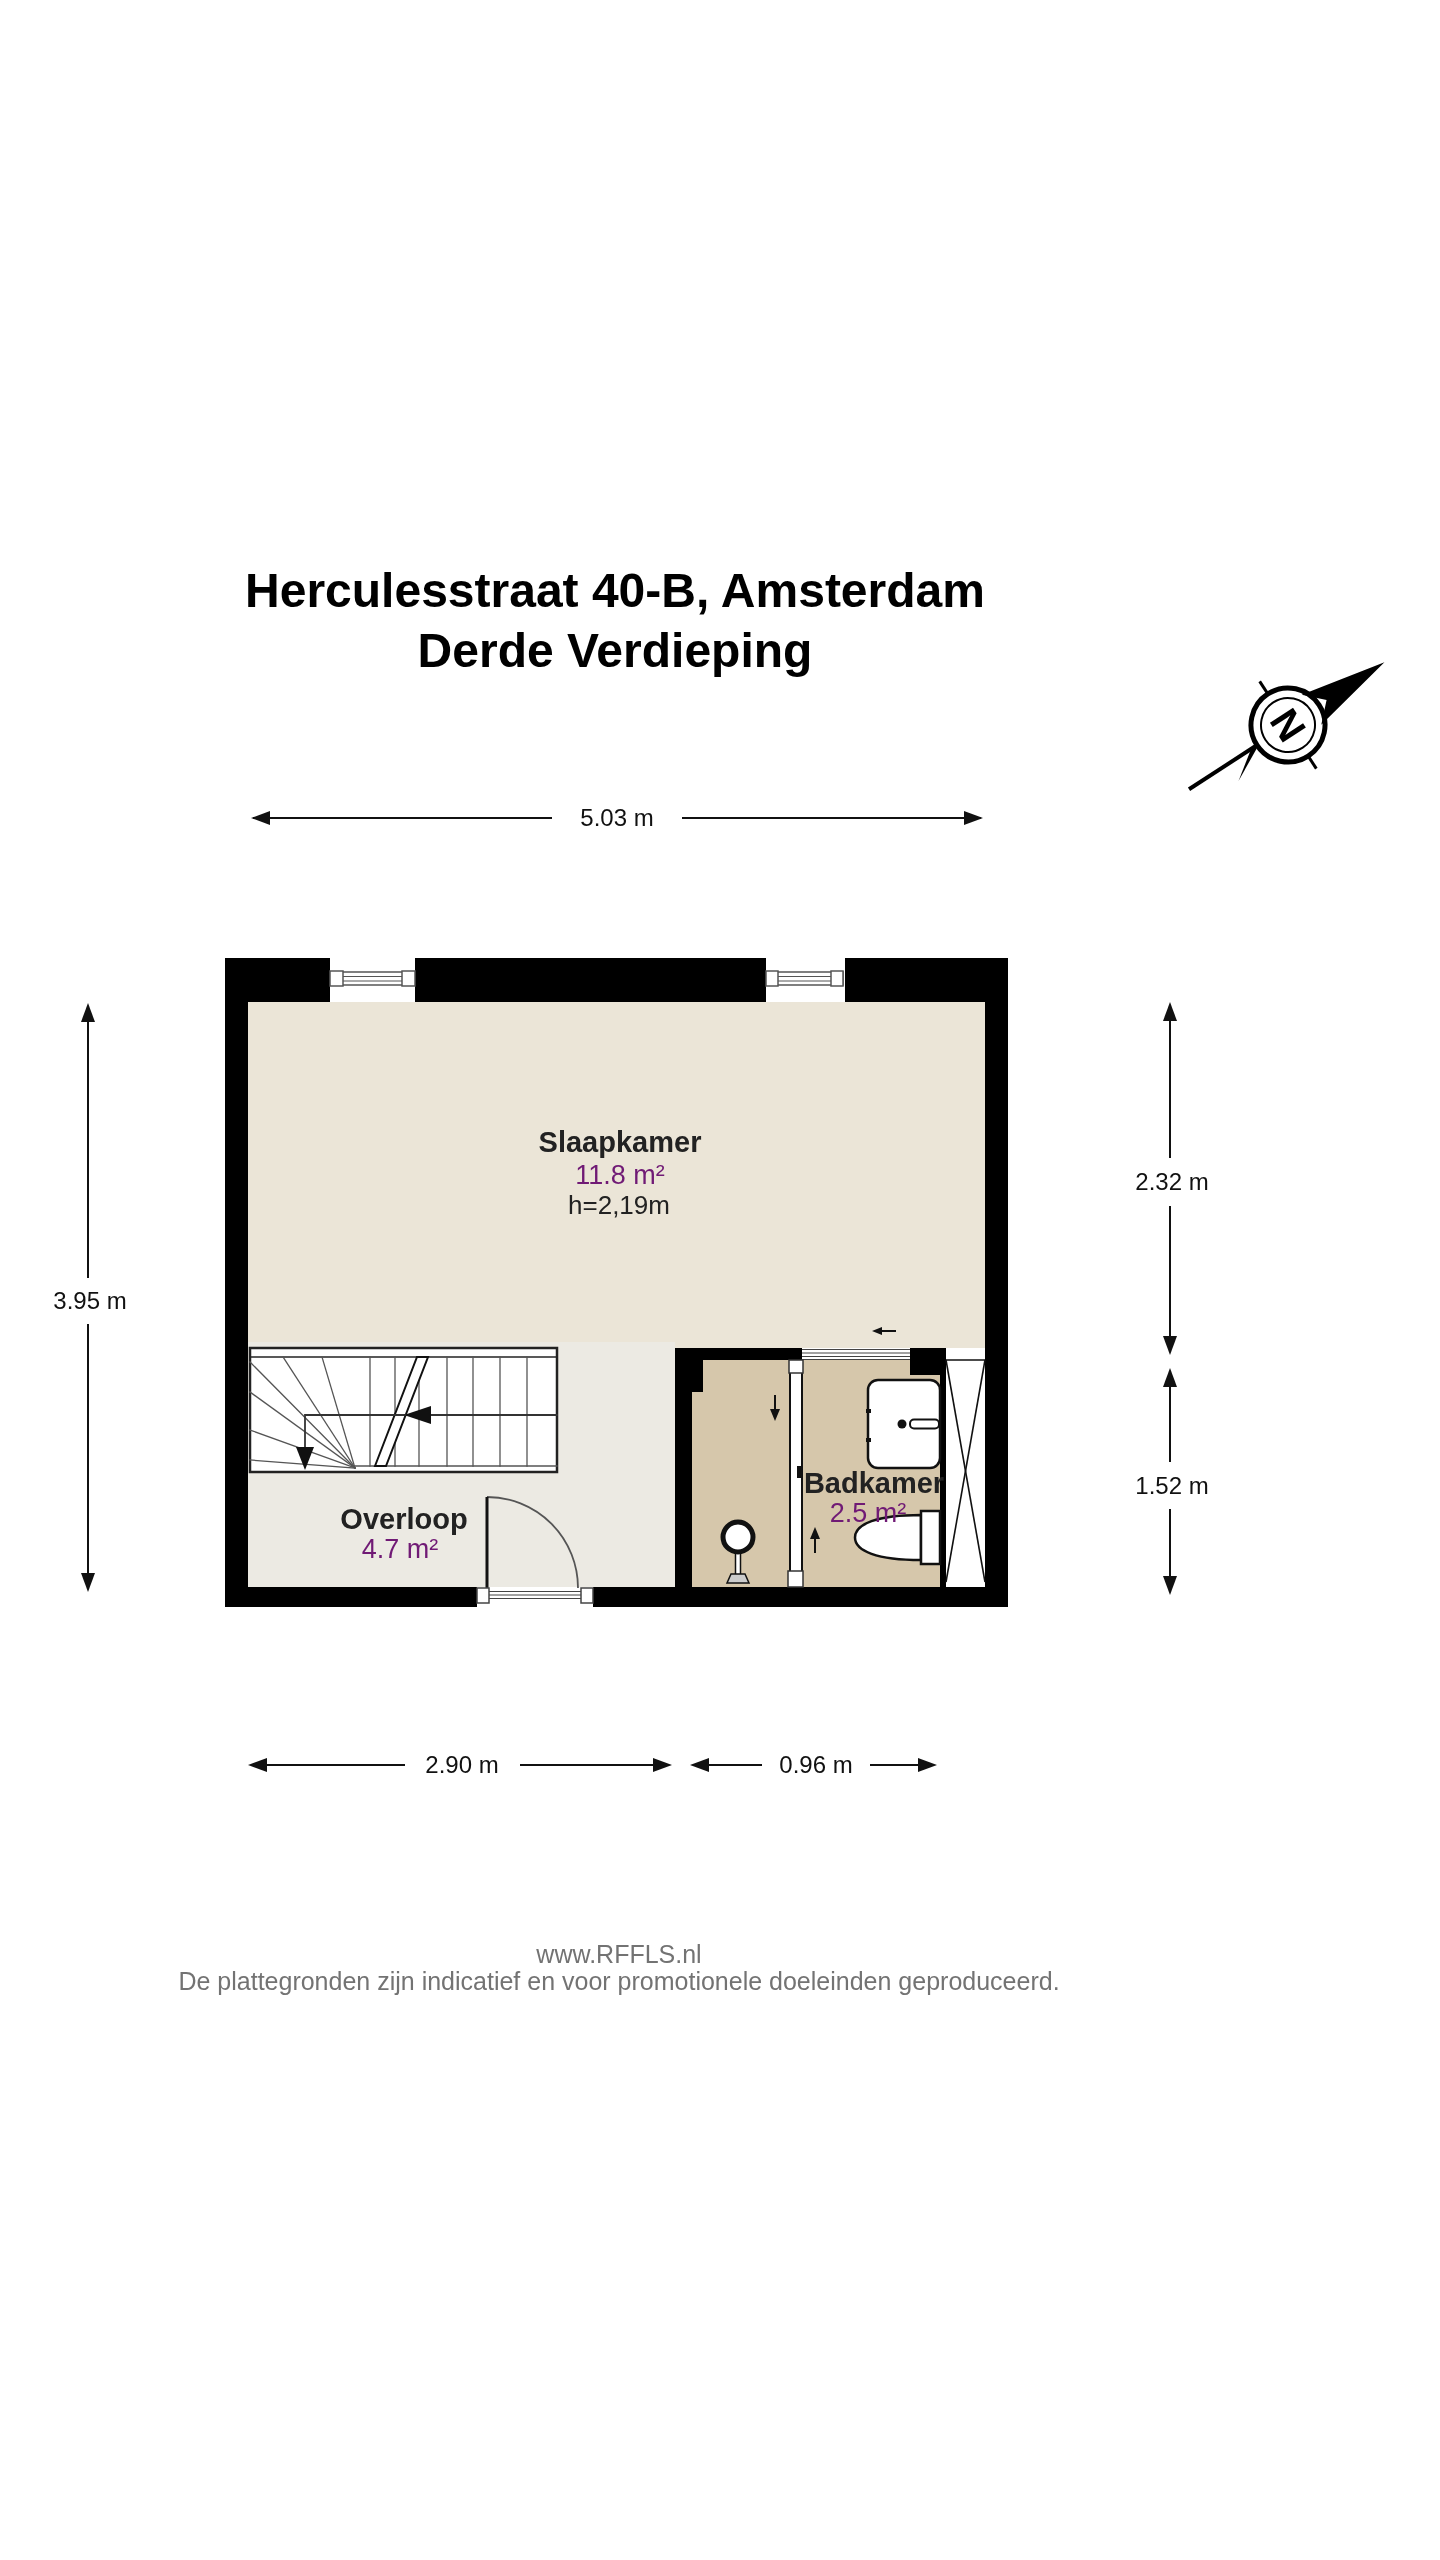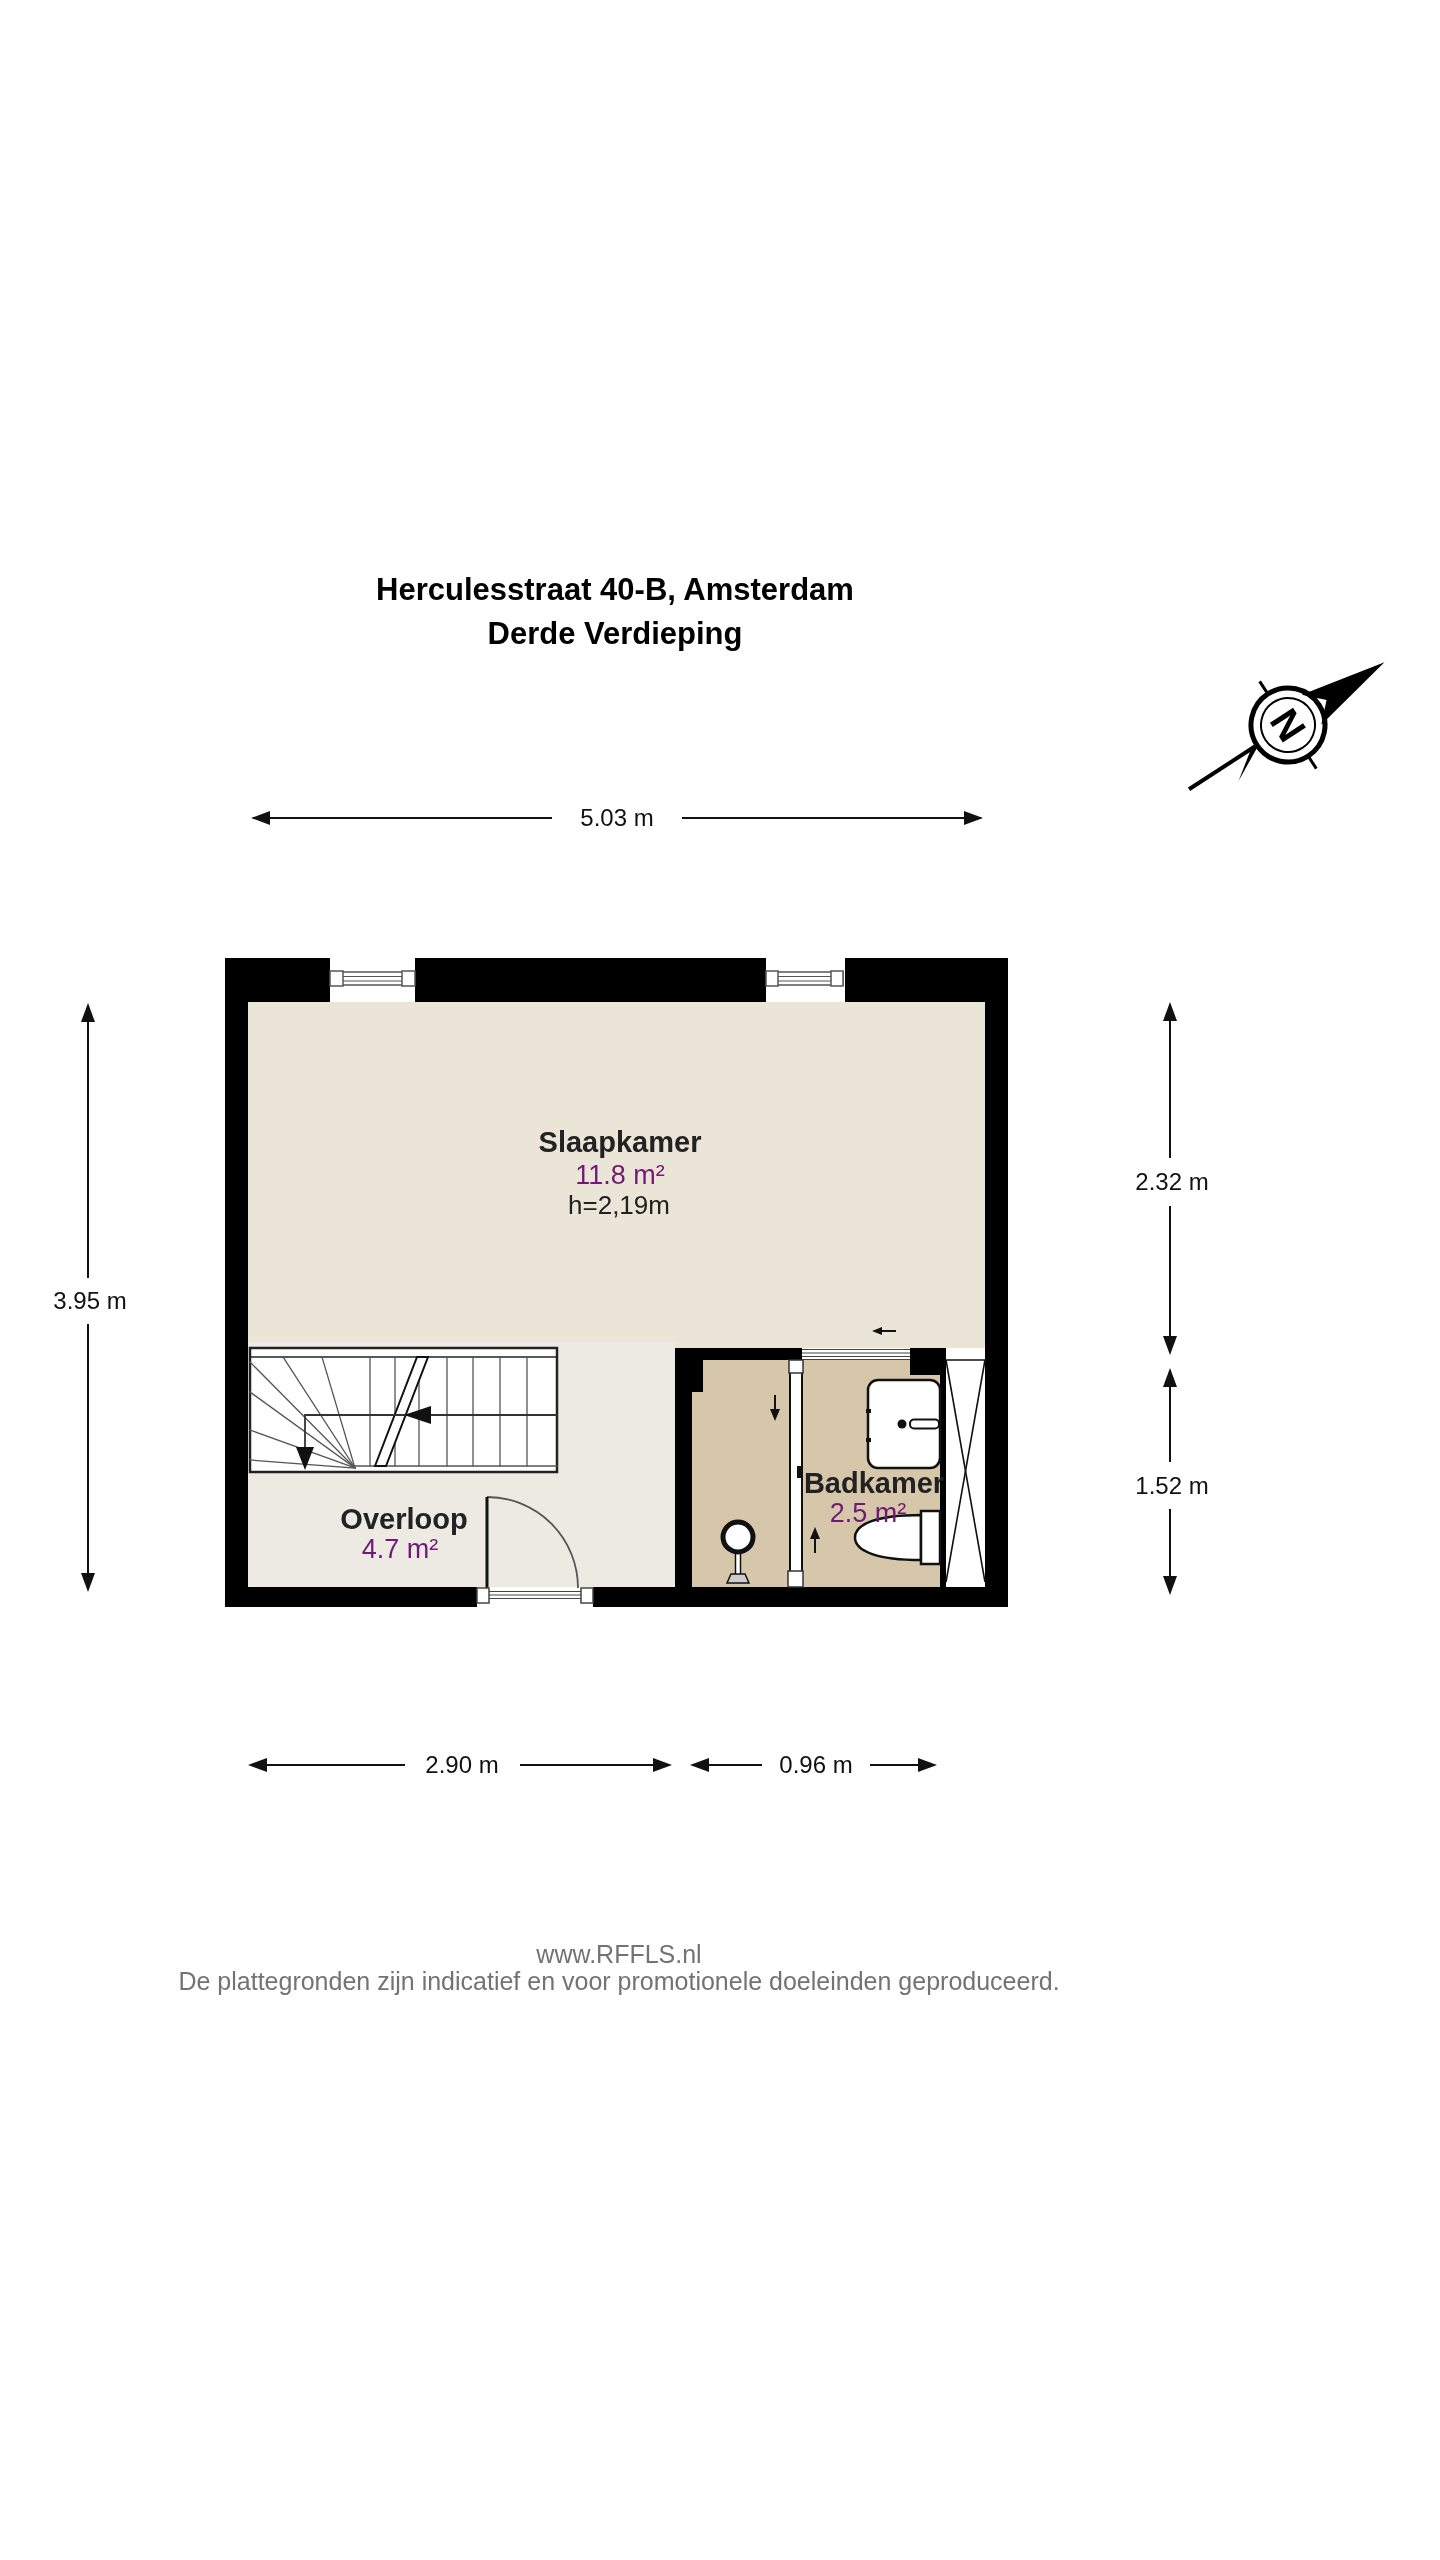--- a/index.html
+++ b/index.html
@@ -1,21 +1,21 @@
 <!DOCTYPE html>
 <html><head>
 <meta charset="utf-8">
 <style>
   html,body{margin:0;padding:0;background:#ffffff;}
   #page{position:relative;width:1440px;height:2560px;background:#ffffff;overflow:hidden;
         font-family:"Liberation Sans",sans-serif;}
   #plan-svg{position:absolute;left:0;top:0;}
   .t{position:absolute;transform:translate(-50%,-50%);white-space:nowrap;color:#1a1a1a;
      font-family:"Liberation Sans",sans-serif;text-align:center;}
-  .title{font-size:31px;font-weight:bold;color:#000;}
+  .title{font-size:48px;font-weight:bold;color:#000;}
   .room{font-size:29px;color:#222;font-weight:bold;}
   .area{font-size:27px;color:#701a75;}
   .small{font-size:26px;color:#222;}
   .dim{font-size:24px;color:#111;}
   .foot{font-size:25px;color:#737373;}
 </style>
 </head>
 <body>
 
 <div id="page">
@@ -209,21 +209,21 @@
       <line x1="0" y1="-52" x2="0" y2="-22" stroke="#000" stroke-width="3"></line>
       <line x1="0" y1="22" x2="0" y2="52" stroke="#000" stroke-width="3"></line>
       <circle cx="0" cy="0" r="37" fill="#ffffff" stroke="#000" stroke-width="5"></circle>
       <circle cx="0" cy="0" r="27" fill="none" stroke="#000" stroke-width="2"></circle>
       <polygon points="28,-18 115,0 28,18 46,0" fill="#000"></polygon>
       <text x="0" y="0" transform="rotate(90)" text-anchor="middle" dominant-baseline="central" font-family="Liberation Sans, sans-serif" font-size="40" font-weight="bold" fill="#000">N</text>
     </g>
   </svg>
 
   <div class="t title" style="left:615px;top:590px">Herculesstraat 40-B, Amsterdam</div>
-  <div class="t title" style="left:615px;top:634px">Derde Verdieping</div>
+  <div class="t title" style="left:615px;top:650px">Derde Verdieping</div>
 
   <div class="t dim" style="left:617px;top:818px">5.03 m</div>
   <div class="t dim" style="left:90px;top:1301px">3.95 m</div>
   <div class="t dim" style="left:1172px;top:1182px">2.32 m</div>
   <div class="t dim" style="left:1172px;top:1486px">1.52 m</div>
   <div class="t dim" style="left:462px;top:1765px">2.90 m</div>
   <div class="t dim" style="left:816px;top:1765px">0.96 m</div>
 
   <div class="t room" style="left:620px;top:1142px">Slaapkamer</div>
   <div class="t area" style="left:620px;top:1175px">11.8 m²</div>

